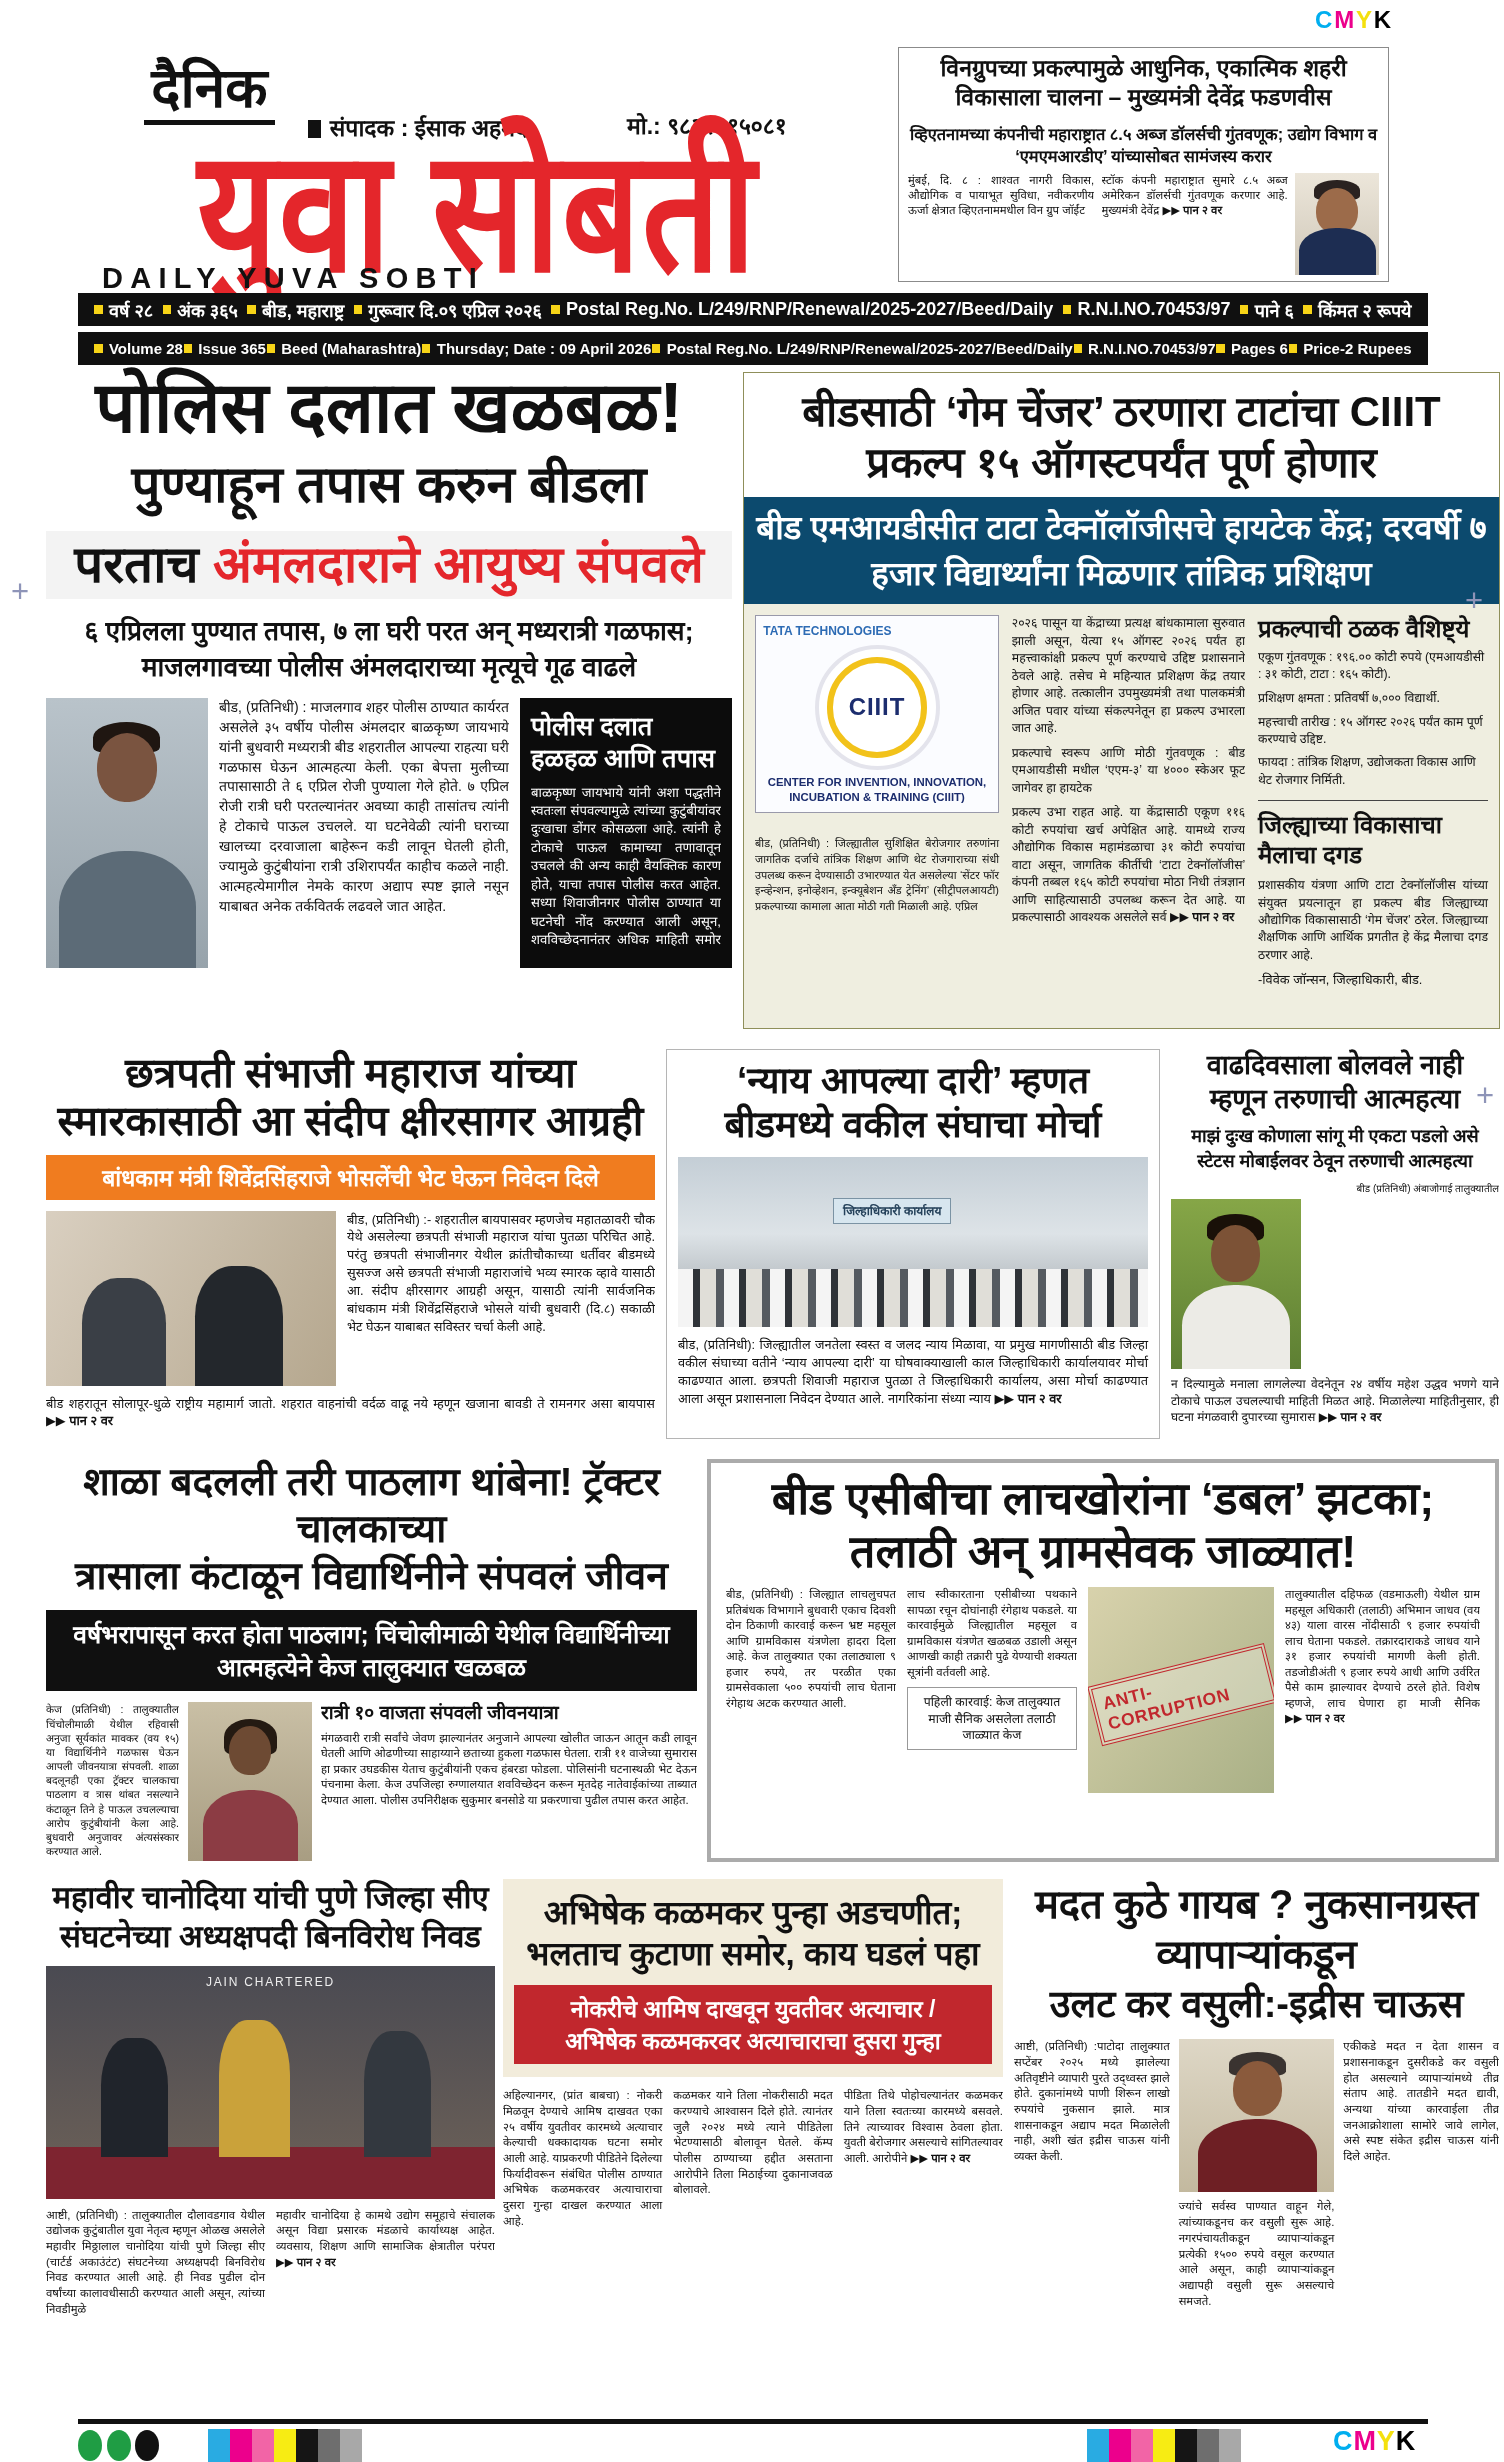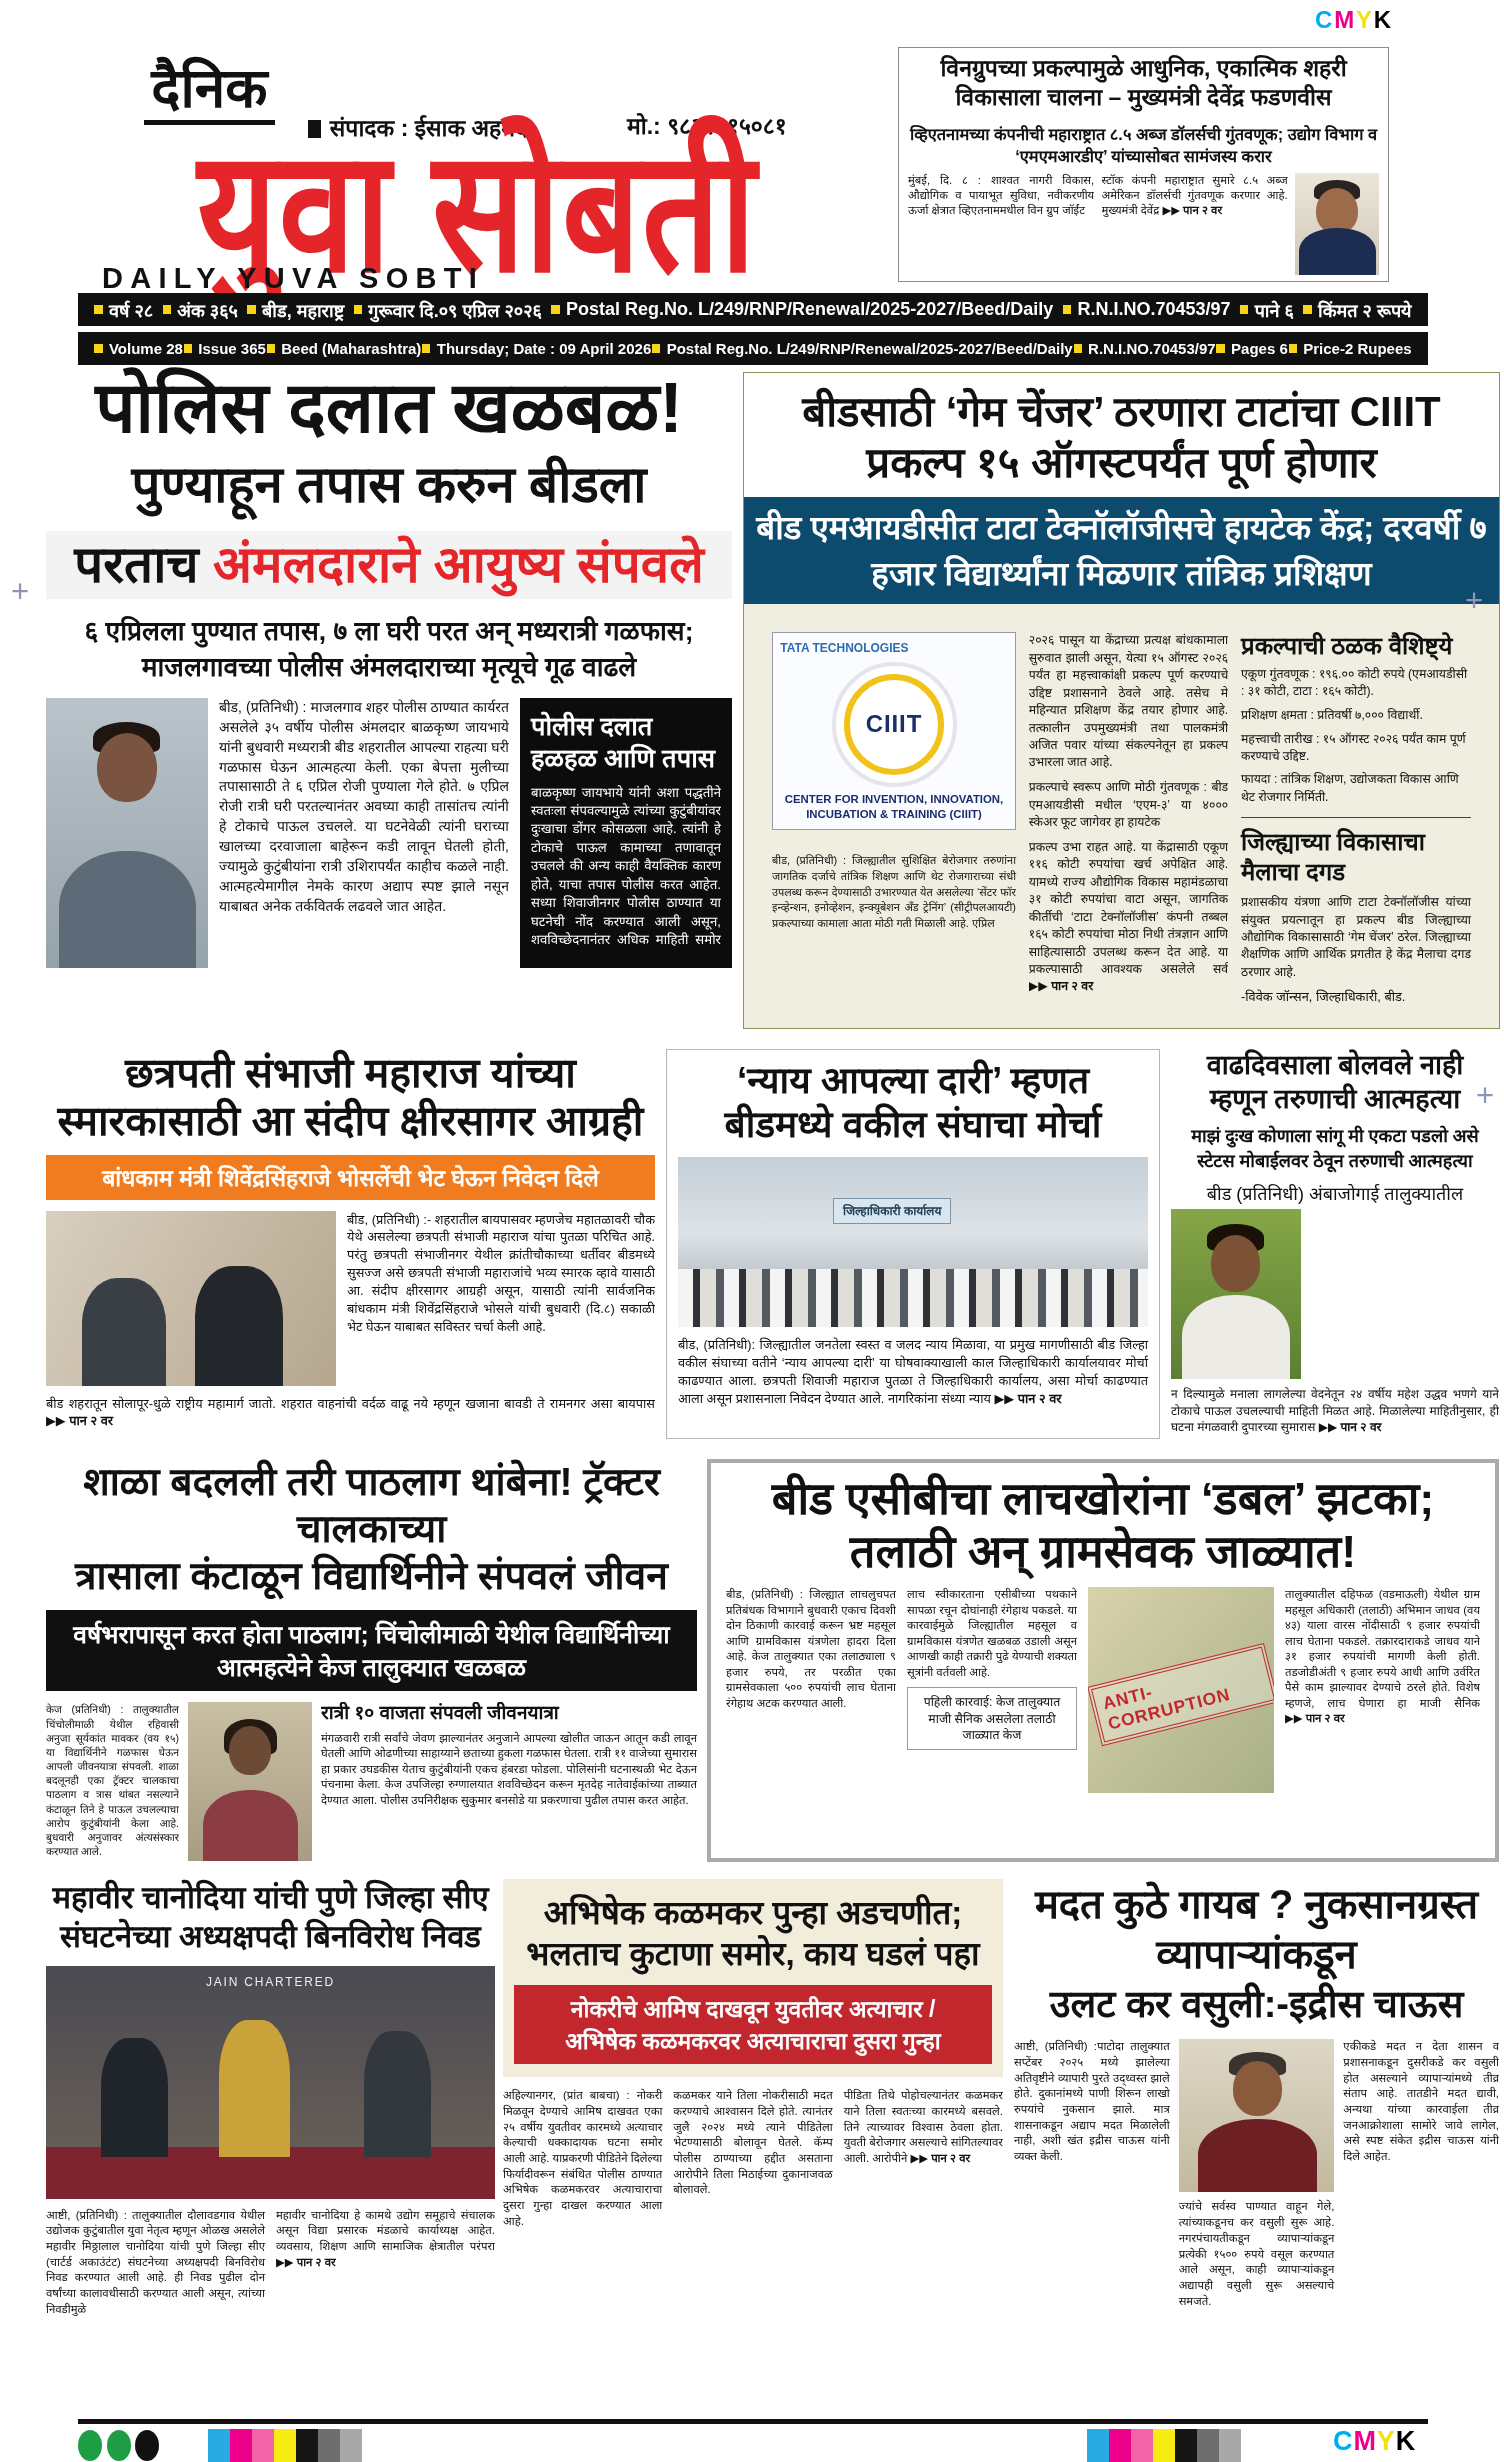--- a/index.html
+++ b/index.html
@@ -56,21 +56,21 @@
   .p-photo .sil-body{width:137px;height:117px;left:12.8px;background:#5c6b77;}
   .p-mid{flex:1;font-size:14px;line-height:1.42;text-align:justify;overflow:hidden;}
   .p-box{width:212px;flex:none;background:#0c0c0c;color:#fff;padding:12.8px 11px;box-sizing:border-box;}
   .p-box-h{font-size:25.5px;font-weight:bold;line-height:1.25;}
   .p-box-b{font-size:13.2px;line-height:1.4;margin-top:9px;text-align:justify;overflow:hidden;max-height:166px;}
 
   
   #ciiit{left:743px;top:372px;width:757px;height:657px;border:1.8px solid #8f8f5a;background:#efeee0;box-sizing:border-box;overflow:hidden;}
   .c-head{background:#fff;font-size:42px;font-weight:bold;text-align:center;line-height:1.22;padding:12.8px 5.5px 9px;}
   .c-banner{background:#0c4a6e;color:#fff;font-size:33px;font-weight:bold;text-align:center;line-height:1.4;padding:7.3px 5.5px;}
-  .c-cols{display:flex;gap:12.8px;padding:28px;}
+  .c-cols{display:flex;gap:12.8px;padding:11px;}
   .c-colA{width:244px;flex:none;}
   .logo-box{background:#fbfcff;border:0.9px solid #99a;padding:7.3px;}
   .logo-brand{font-size:12px;font-weight:bold;color:#2d6bb4;}
   .emblem{width:117px;height:117px;margin:7.3px auto 5.5px;border-radius:50%;background:#fff;border:4.6px solid #e4e4ec;
           display:flex;align-items:center;justify-content:center;position:relative;}
   .emblem::before{content:"";position:absolute;inset:8.2px;border-radius:50%;border:6.4px solid #f2c21a;}
   .emblem-txt{font-size:24px;font-weight:bold;color:#1c2d6e;letter-spacing:0.9px;}
   .logo-cap{font-size:11.4px;font-weight:bold;color:#1c2d6e;text-align:center;line-height:1.3;margin-top:3.6px;}
   .c-p{font-size:11px;line-height:1.42;text-align:justify;margin-top:23px;}
   .c-colB{flex:1;font-size:12.3px;line-height:1.42;text-align:justify;overflow:hidden;}
@@ -98,21 +98,21 @@
   .m-h{font-size:37px;font-weight:bold;text-align:center;line-height:1.2;}
   .m-photo{height:170px;margin-top:9px;background:linear-gradient(#c4ced6 0%,#dde3e7 45%,#9aa0a5 100%);}
   .m-sign{position:absolute;left:33%;top:24%;background:#d7e6ef;border:1.8px solid #7b93a4;color:#24415a;font-size:12px;font-weight:bold;padding:3.6px 9px;}
   .m-crowd{position:absolute;bottom:0;left:0;right:0;height:34%;
            background:repeating-linear-gradient(90deg,#f4f4f4 0 14.6px,#2f3338 14.6px 22px,#e0ded8 22px 38px,#555a60 38px 46px);}
   .m-body{font-size:12.8px;line-height:1.4;margin-top:9px;text-align:justify;}
 
   #birthday{left:1171px;top:1049px;width:328px;height:390px;overflow:hidden;}
   .bd-h{font-size:27px;font-weight:bold;text-align:center;line-height:1.25;}
   .bd-sub{font-size:18px;font-weight:bold;text-align:center;line-height:1.4;margin-top:7.3px;}
-  .bd-p1{font-size:18px;margin-top:7.3px;text-align:center;}
+  .bd-p1{font-size:10px;margin-top:7.3px;text-align:right;}
   .bd-row{display:flex;gap:9px;margin-top:3.6px;}
   .bd-photo{width:130px;height:170px;flex:none;background:linear-gradient(#86a647,#5d7f33);}
   .bd-photo .sil-hair{width:57px;height:27px;left:36px;top:14.6px;background:#191008;}
   .bd-photo .sil-head{width:49px;height:57px;left:40px;top:25.5px;background:#7c5236;}
   .bd-photo .sil-body{width:108px;height:84px;left:11px;background:#ecebe6;}
   .bd-col{flex:1;font-size:12px;line-height:1.38;text-align:justify;overflow:hidden;}
   .bd-p3{font-size:12px;line-height:1.38;margin-top:7.3px;text-align:justify;}
 
   
   #school{left:46px;top:1459px;width:651px;height:403px;overflow:hidden;}

